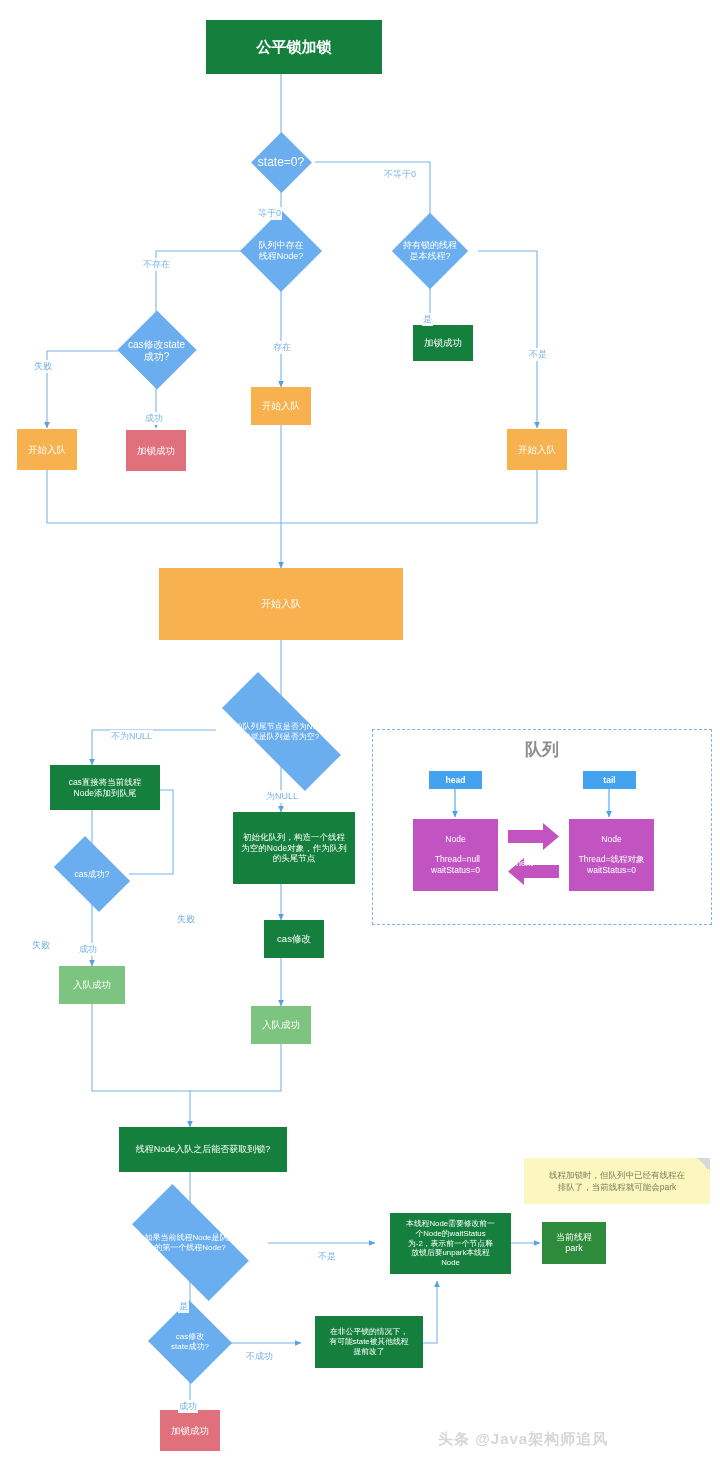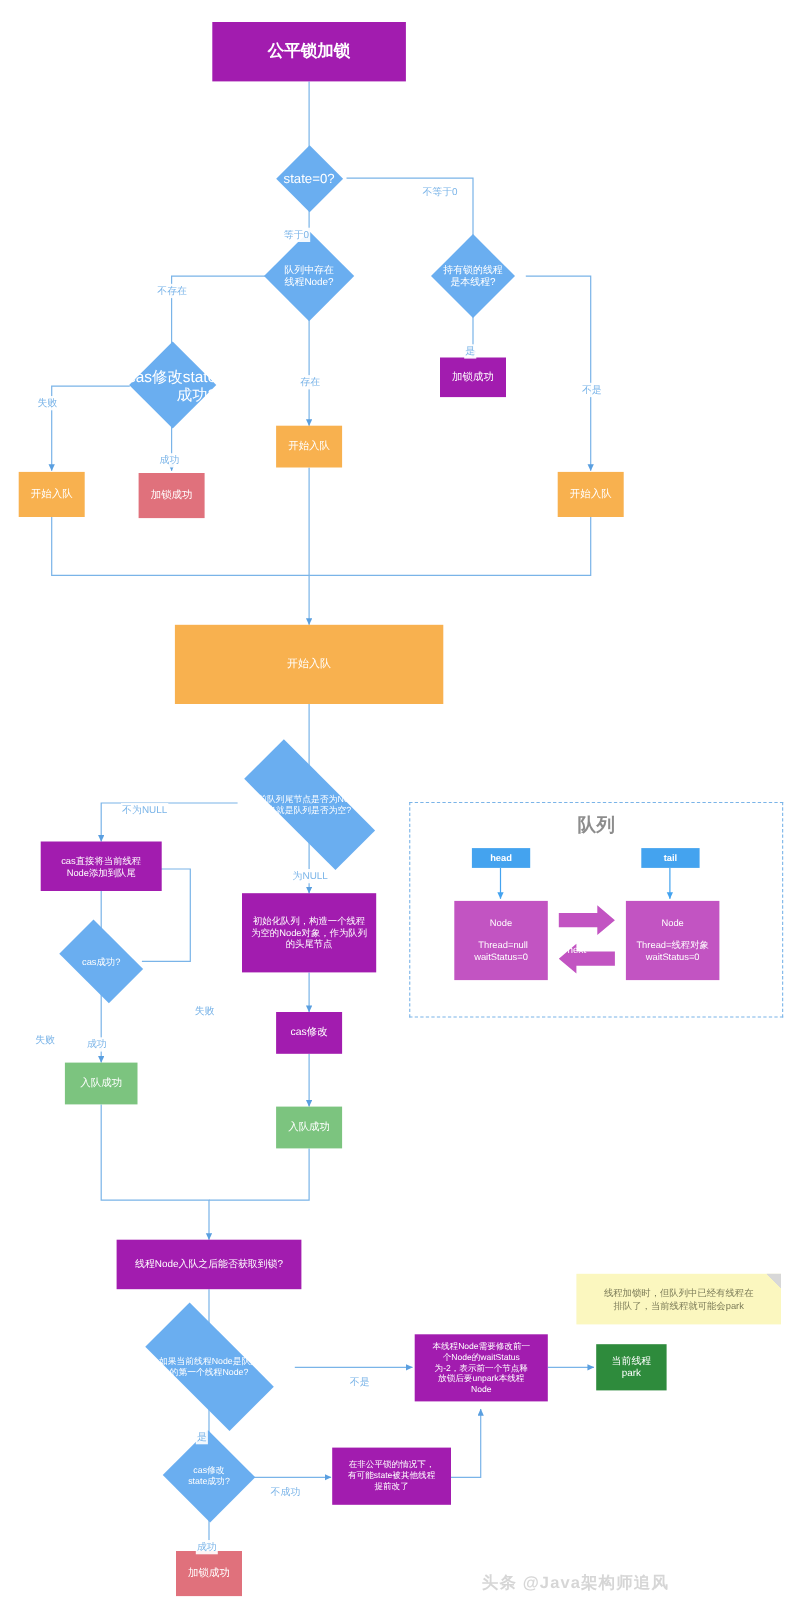--- a/index.html
+++ b/index.html
@@ -28,21 +28,21 @@
     position: absolute;
     display: flex;
     align-items: center;
     justify-content: center;
     text-align: center;
     color: #ffffff;
     line-height: 1.25;
     white-space: pre-line;
     padding: 2px 4px;
   }
-  .blue    { background: #a21caf; }
+  .blue    { background: #15803d; margin-left: 13px; }
   .orange  { background: #f8b14f; }
   .red     { background: #e0717c; }
   .green   { background: #7cc47f; }
   .dgreen  { background: #2e8b3c; }
   .purple  { background: #c254c2; }
   .lblue   { background: #44a3ef; font-weight: bold; }
 
   .diamond {
     position: absolute;
     display: flex;
@@ -213,21 +213,21 @@
   </div>
 
   <div class="diamond" style="left:378px;top:224px;width:104px;height:54px;">
     <div class="dshape" style="width:54px;height:54px;left:25px;"></div>
     <div class="dtext" style="font-size:9px;">持有锁的线程
 是本线程?</div>
   </div>
 
   <div class="diamond" style="left:110px;top:322px;width:93px;height:58px;">
     <div class="dshape" style="width:56px;height:56px;left:18.5px;"></div>
-    <div class="dtext" style="font-size:14px;text-align:right;">cas修改state
+    <div class="dtext" style="font-size:10px;">cas修改state
 成功?</div>
   </div>
 
   <div class="node blue" style="left:400px;top:325px;width:60px;height:36px;font-size:9.5px;">
     <span>加锁成功</span>
   </div>
 
   <div class="node orange" style="left:17px;top:429px;width:60px;height:41px;font-size:9.5px;">
     <span>开始入队</span>
   </div>

